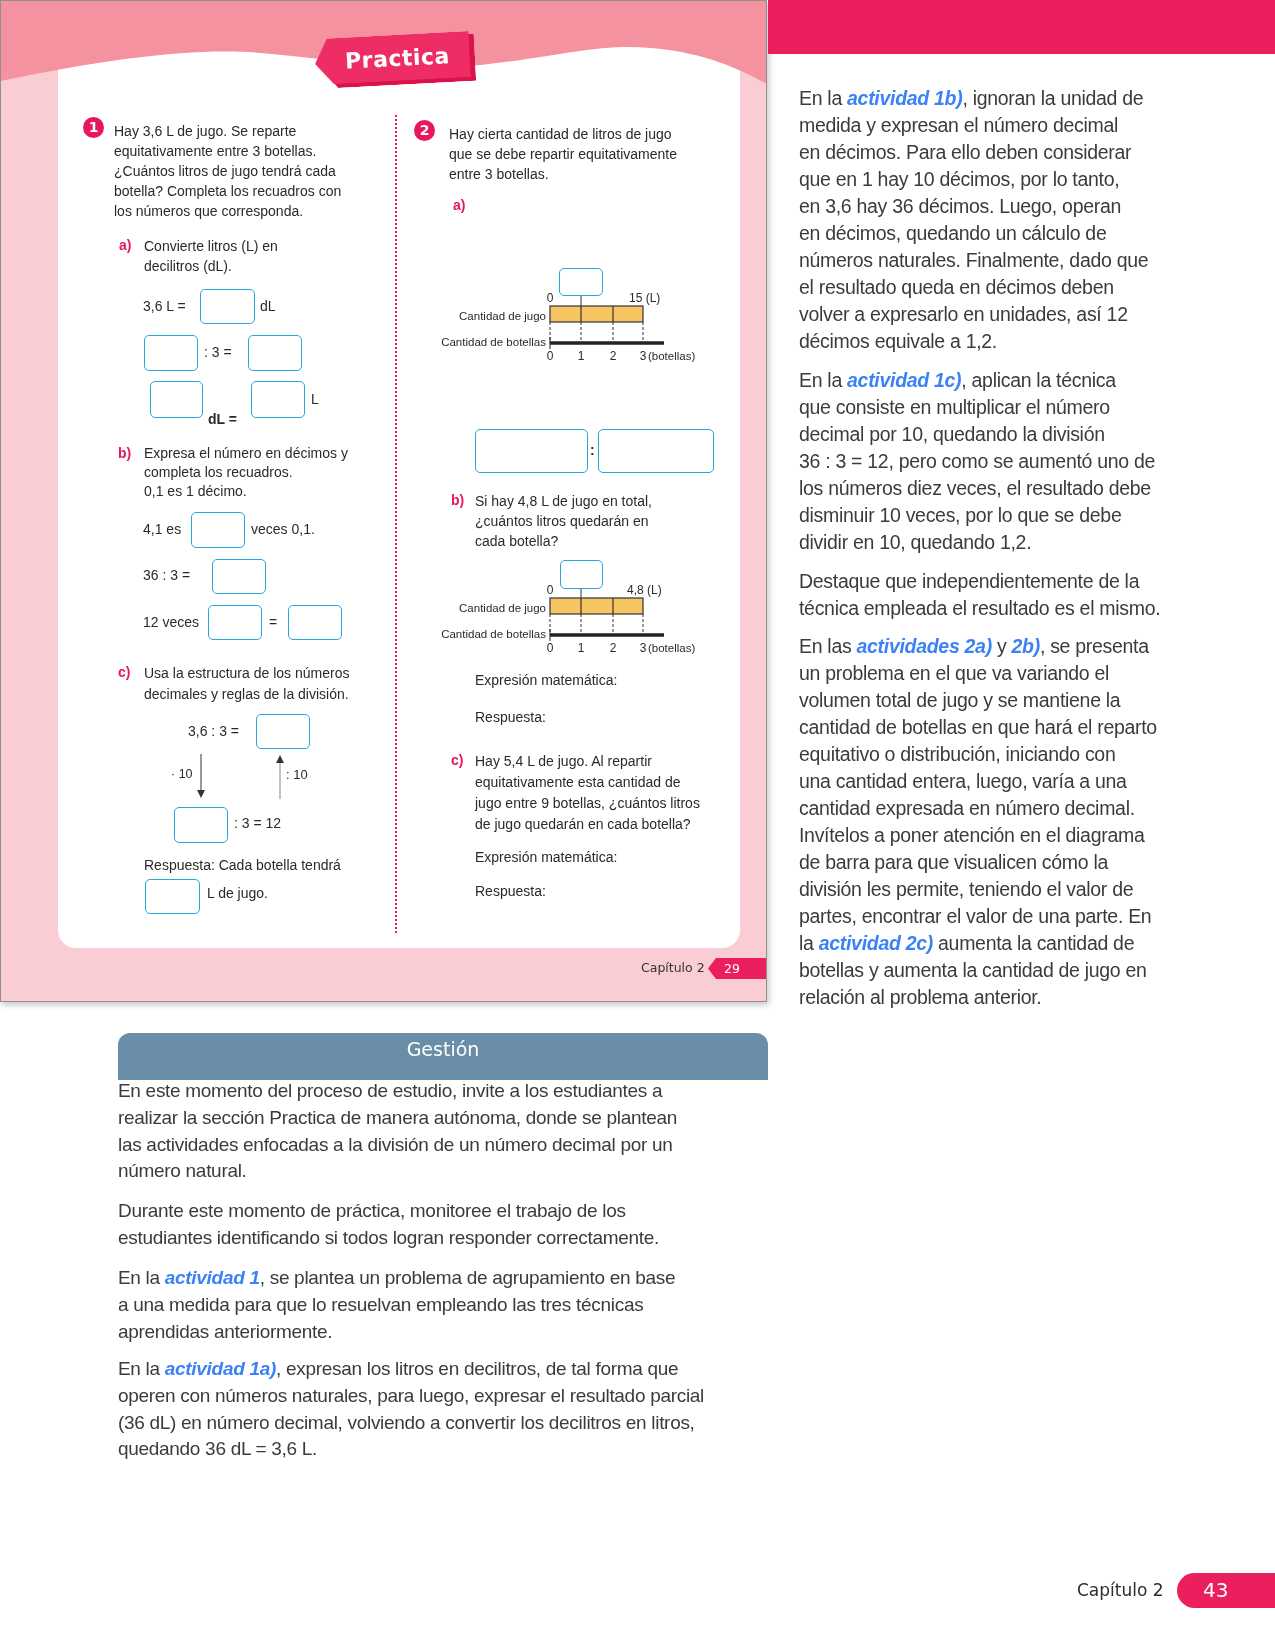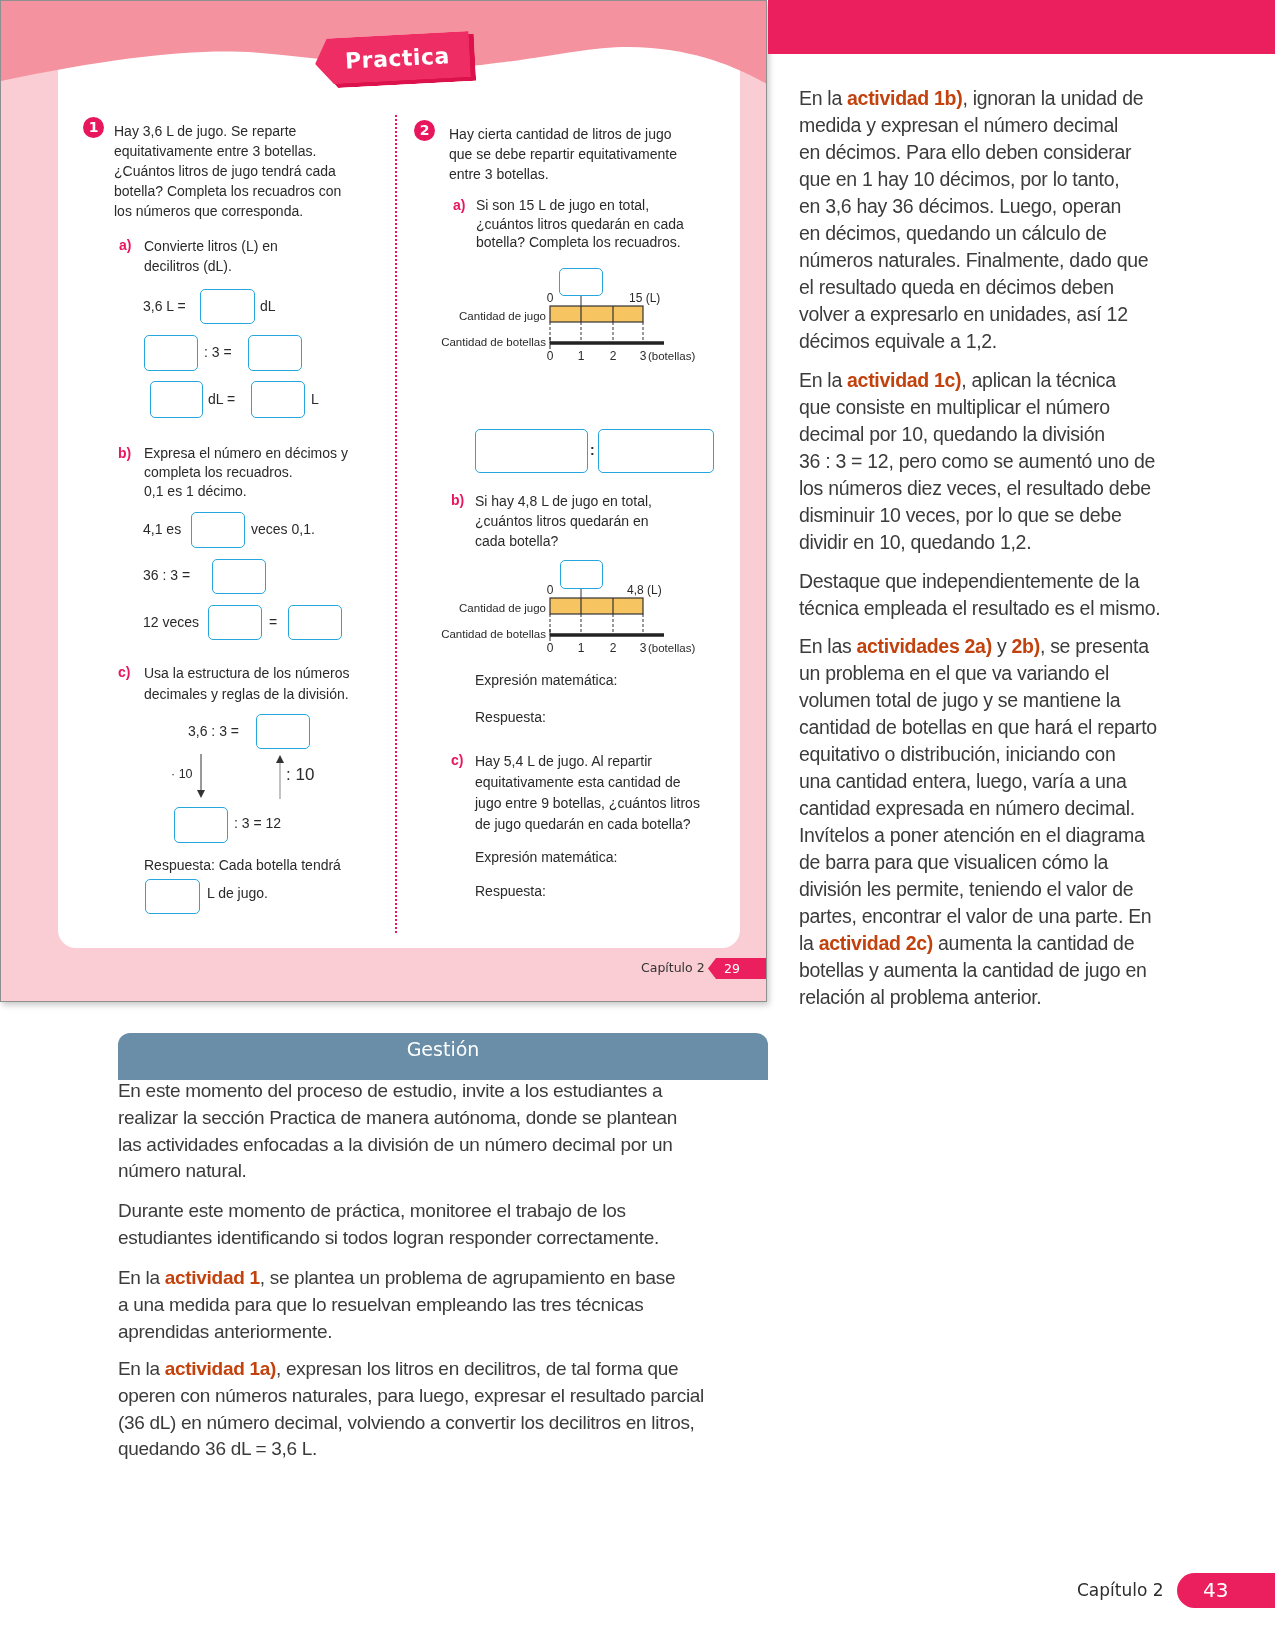--- a/index.html
+++ b/index.html
@@ -19,21 +19,21 @@
   .box{position:absolute;border:1.6px solid #27a6de;border-radius:5px;background:#fff;box-sizing:border-box;}
   #divider{position:absolute;left:394px;top:114px;width:0;height:818px;border-left:2.5px dotted #e8175d;}
   .diagram{position:absolute;width:300px;height:110px;}
   .diagram text{font-family:"Liberation Sans",sans-serif;fill:#2a2a2a;}
   .sp-chapter{position:absolute;left:640px;top:958px;font-size:12.5px;line-height:18px;color:#333;font-family:"DejaVu Sans",sans-serif;}
   .sp-pill{position:absolute;left:707px;top:957px;width:62px;height:21px;background:#ec1f5e;clip-path:polygon(8px 0,100% 0,100% 100%,8px 100%,0 50%);}
   .sp-pill span{position:absolute;left:16px;top:0;line-height:21px;color:#fff;font-size:12.5px;font-family:"DejaVu Sans",sans-serif;}
   
   #top-bar{position:absolute;left:768px;top:0;width:507px;height:54px;background:#ec1f5e;}
   .note{position:absolute;left:799px;margin:0;font-family:"Liberation Sans",sans-serif;font-size:19.5px;line-height:27px;letter-spacing:-0.3px;color:#3b3b3b;white-space:pre;}
-  .note b,.gp b{color:#c2410c;font-weight:bold;}
+  .note b,.gp b{color:#3b82f6;font-weight:bold;font-style:italic;}
   #gestion-bar{position:absolute;left:118px;top:1033px;width:650px;height:47px;background:#6a8ea8;border-radius:12px 12px 0 0;color:#fff;text-align:center;font-size:19px;line-height:33px;font-family:"DejaVu Sans",sans-serif;}
   .gp{position:absolute;left:118px;margin:0;font-family:"Liberation Sans",sans-serif;font-size:19px;line-height:26.8px;letter-spacing:-0.3px;color:#3b3b3b;white-space:pre;}
   #footer-chapter{position:absolute;left:1077px;top:1579px;font-family:"DejaVu Sans",sans-serif;font-size:17px;line-height:22px;color:#2d2d2d;}
   #footer-pill{position:absolute;left:1177px;top:1573px;width:98px;height:35px;background:#ec1f5e;border-radius:18px 0 0 18px;}
   #footer-pill span{position:absolute;left:26px;top:0;line-height:35px;color:#fff;font-size:20px;font-family:"DejaVu Sans",sans-serif;}
 </style>
 </head>
 <body>
 
 <div id="student-page">
@@ -58,21 +58,21 @@
   <div class="lbl" style="left:118px;top:235px;">a)</div>
   <div class="t" style="left:143px;top:235px;line-height:20px;">Convierte litros (L) en
 decilitros (dL).</div>
   <div class="t" style="left:142px;top:296px;">3,6 L =</div>
   <div class="box" style="left:199px;top:288px;width:55px;height:35px;"></div>
   <div class="t" style="left:259px;top:296px;">dL</div>
   <div class="box" style="left:143px;top:334px;width:54px;height:36px;"></div>
   <div class="t" style="left:203px;top:342px;">: 3 =</div>
   <div class="box" style="left:247px;top:334px;width:54px;height:36px;"></div>
   <div class="box" style="left:149px;top:380px;width:53px;height:37px;"></div>
-  <div class="t" style="left:207px;top:389px;">dL =</div>
+  <div class="t" style="left:207px;top:409px;font-weight:bold;">dL =</div>
   <div class="box" style="left:250px;top:380px;width:54px;height:37px;"></div>
   <div class="t" style="left:310px;top:389px;">L</div>
 
   <div class="lbl" style="left:117px;top:443px;">b)</div>
   <div class="t" style="left:143px;top:443px;line-height:19px;">Expresa el número en décimos y
 completa los recuadros.
 0,1 es 1 décimo.</div>
   <div class="t" style="left:142px;top:519px;">4,1 es</div>
   <div class="box" style="left:190px;top:511px;width:54px;height:36px;"></div>
   <div class="t" style="left:250px;top:519px;">veces 0,1.</div>
@@ -92,38 +92,35 @@
     <g>
       <line x1="40" y1="3" x2="40" y2="40" stroke="#555" stroke-width="1.2"></line>
       <polygon points="36,39 44,39 40,47" fill="#333"></polygon>
     </g>
     <g>
       <line x1="119" y1="11" x2="119" y2="48" stroke="#999" stroke-width="1.2"></line>
       <polygon points="115,12 123,12 119,4" fill="#333"></polygon>
     </g>
   </svg>
   <div class="t" style="left:170px;top:764px;font-size:12.5px;">· 10</div>
-  <div class="t" style="left:285px;top:764px;font-size:17px;">: 10</div>
+  <div class="t" style="left:285px;top:764px;font-size:13px;">: 10</div>
   <div class="box" style="left:173px;top:806px;width:54px;height:36px;"></div>
   <div class="t" style="left:233px;top:813px;">: 3 = 12</div>
   <div class="t" style="left:143px;top:855px;">Respuesta: Cada botella tendrá</div>
   <div class="box" style="left:144px;top:878px;width:55px;height:35px;"></div>
   <div class="t" style="left:206px;top:883px;">L de jugo.</div>
 
   <div id="divider"></div>
 
   <div class="num" style="left:413px;top:119px;">2</div>
   <div class="t" style="left:448px;top:123px;line-height:20px;">Hay cierta cantidad de litros de jugo
 que se debe repartir equitativamente
 entre 3 botellas.</div>
 
   <div class="lbl" style="left:452px;top:195px;">a)</div>
-  <div class="t" style="left:475px;top:195px;line-height:18.7px;">Si son 15 L de jugo en total,
-¿cuántos litros quedarán en cada
-botella? Completa los recuadros.</div>
 
   <svg class="diagram" style="left:400px;top:255px;" viewBox="0 0 300 110">
     <line x1="180" y1="40" x2="180" y2="50" stroke="#333" stroke-width="1"></line>
     <text x="149" y="46" font-size="12" text-anchor="middle">0</text>
     <text x="228" y="46" font-size="12">15 (L)</text>
     <text x="145" y="64" font-size="11.5" text-anchor="end">Cantidad de jugo</text>
     <rect x="149" y="50" width="93" height="16" fill="#f7c462" stroke="#333" stroke-width="1.2"></rect>
     <line x1="180" y1="50" x2="180" y2="66" stroke="#333" stroke-width="1.2"></line>
     <line x1="212" y1="50" x2="212" y2="66" stroke="#333" stroke-width="1.2"></line>
     <g stroke="#333" stroke-width="1" stroke-dasharray="3,2">

